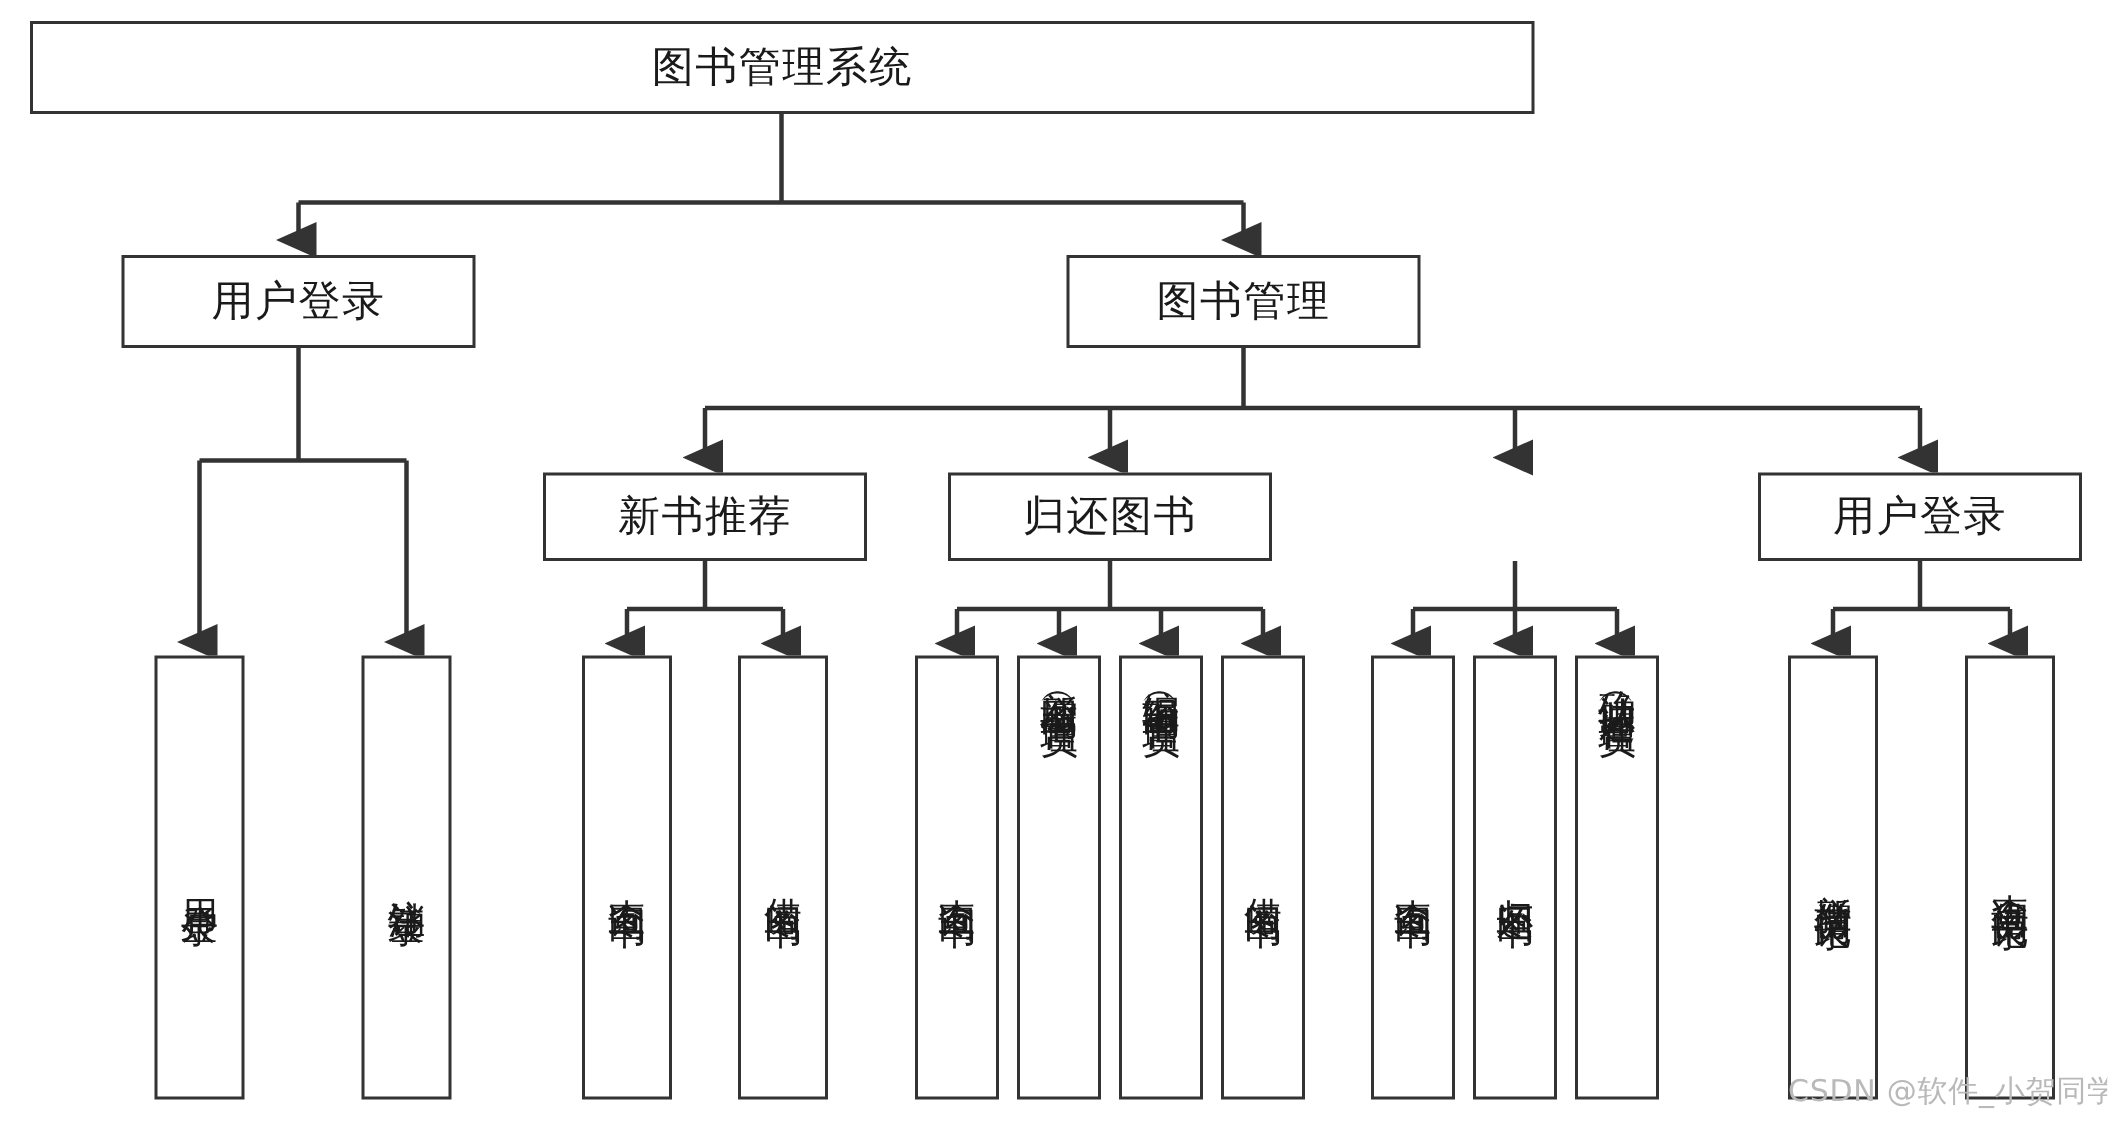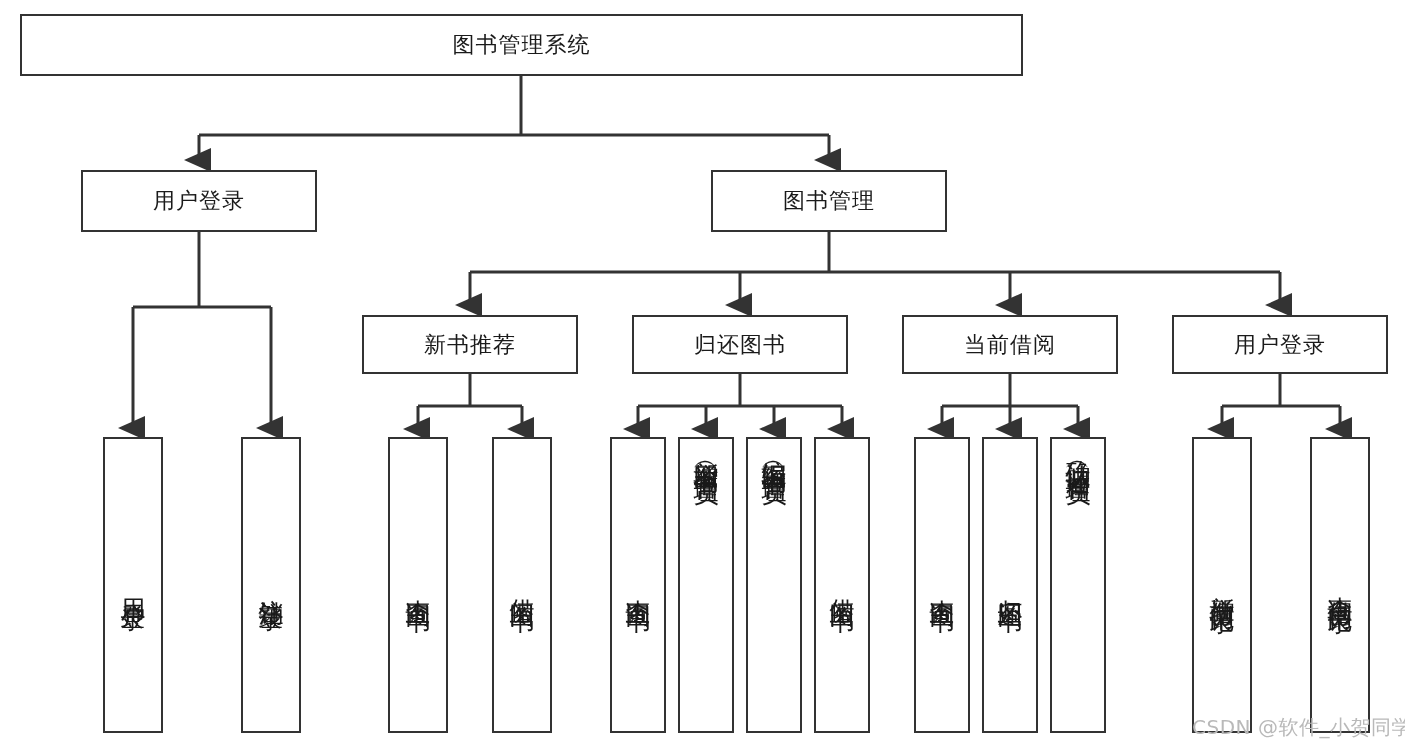--- a/index.html
+++ b/index.html
@@ -22,21 +22,21 @@
     position: absolute;
     box-sizing: border-box;
     background: #ffffff;
     border: 2.5px solid #333333;
     display: flex;
     align-items: center;
     justify-content: center;
     color: #222222;
   }
   .node-label {
-    font-size: 22px;
+    font-size: 28px;
     line-height: 1.15;
     letter-spacing: 1px;
     white-space: nowrap;
     color: #1a1a1a;
   }
   
   .leaf .node-label {
     writing-mode: vertical-rl;
     text-orientation: upright;
     font-size: 25px;
@@ -137,23 +137,20 @@
   </div>
 
   <div class="node" style="left:362px; top:315px; width:216px; height:59px;">
     <span class="node-label">新书推荐</span>
   </div>
 
   <div class="node" style="left:632px; top:315px; width:216px; height:59px;">
     <span class="node-label">归还图书</span>
   </div>
 
-  <div class="node" style="left:902px; top:315px; width:216px; height:59px;">
-    <span class="node-label">当前借阅</span>
-  </div>
 
   <div class="node" style="left:1172px; top:315px; width:216px; height:59px;">
     <span class="node-label">用户登录</span>
   </div>
 
   <div class="node leaf center-text" style="left:103px; top:437px; width:60px; height:296px;">
     <span class="node-label">用户登录</span>
   </div>
 
   <div class="node leaf center-text" style="left:241px; top:437px; width:60px; height:296px;">

